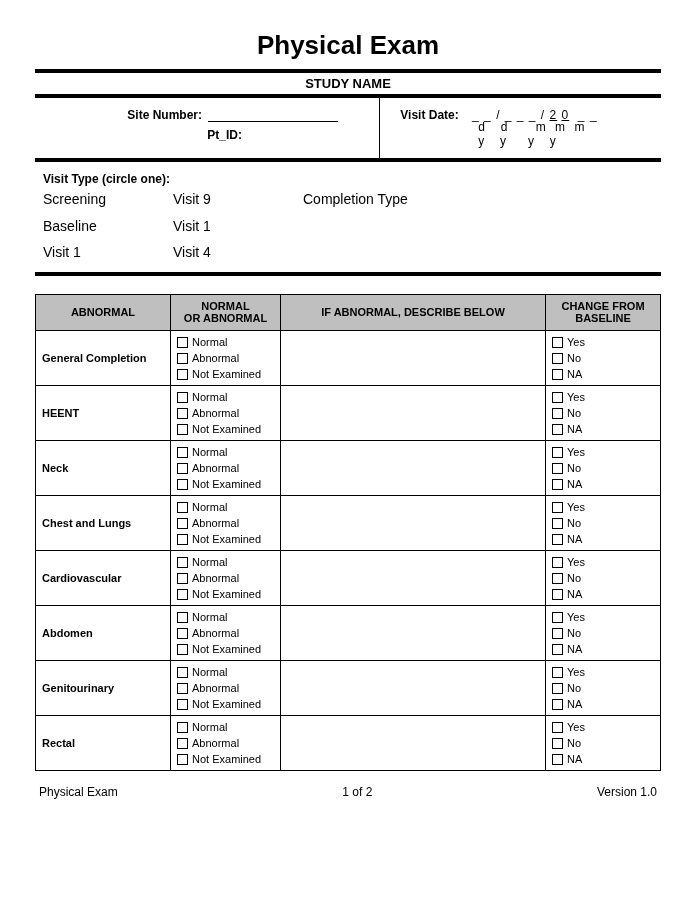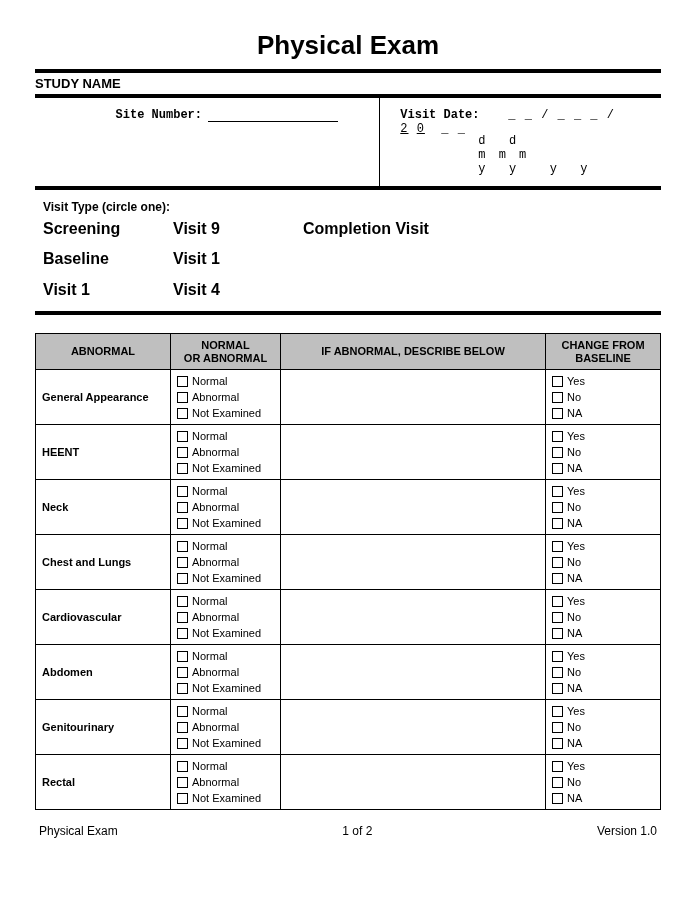--- a/index.html
+++ b/index.html
@@ -13,28 +13,28 @@
     width: 696px;
   }
   h1 {
     text-align: center;
     font-size: 26px;
     font-weight: bold;
     margin: 0 0 8px 0;
   }
   .thick-rule { height: 4px; background: #000; }
   .study-name {
+    text-align: center;
     font-weight: bold;
     font-size: 13px;
     padding: 3px 0;
   }
   .header-grid {
     display: flex;
     border-bottom: 1px solid #000;
-    font-family: Liberation Mono, monospace;
   }
   .header-left {
     width: 55%;
     padding: 10px 8px 6px 8px;
   }
   .header-right {
     width: 45%;
     border-left: 1px solid #000;
     padding: 10px 20px;
     font-size: 12px;
@@ -48,21 +48,21 @@
     height:14px;
   }
   .pt-row { display:flex; align-items:center; }
   .pt-label { font-weight:bold; width:205px; text-align:right; padding-right:6px; }
   .visit-date-label { font-weight:bold; display:inline-block; }
   .date-slots { letter-spacing: 1px; }
   .date-hint { letter-spacing: 3px; margin-top:-2px; padding-left: 4px;}
   .visit-type-block { padding: 10px 8px 6px 8px; }
   .vt-label { font-weight:bold; display:inline-block; width:210px; vertical-align:top; }
   .vt-cols { display:inline-flex; gap: 0; }
-  .vt-col { width: 130px; font-weight:bold; line-height: 1.9; font-size:16px;}
+  .vt-col { width: 130px; font-weight:normal; line-height: 1.9; font-size:14px;}
   .vt-col.wide { width: 160px; }
 
   table.exam {
     width: 100%;
     border-collapse: collapse;
     margin-top: 18px;
   }
   table.exam th {
     background: #bfbfbf;
     font-weight: bold;
@@ -107,20 +107,23 @@
 <div class="thick-rule"></div>
 <div class="study-name">STUDY NAME</div>
 <div class="thick-rule"></div>
 
 <div class="header-grid">
   <div class="header-left">
     <div class="site-row">
       <span class="site-label">Site Number:</span>
       <span class="underline-field"></span>
     </div>
+    <div class="pt-row">
+      <span class="pt-label">Pt_ID:</span>
+    </div>
   </div>
   <div class="header-right">
     <div>
       <span class="visit-date-label">Visit Date:</span>
       &nbsp;&nbsp;
       <span class="date-slots">_&nbsp;_ / _&nbsp;_&nbsp;_ / <span class="u2">2</span>&nbsp;<span class="u2">0</span>&nbsp;&nbsp;_&nbsp;_</span>
     </div>
     <div class="date-hint" style="padding-left:78px;">
       <span>d</span>&nbsp;&nbsp;<span>d</span>&nbsp;&nbsp;&nbsp;
       <span>m</span>&nbsp;<span>m</span>&nbsp;<span>m</span>&nbsp;&nbsp;&nbsp;
@@ -138,39 +141,39 @@
       <div>Screening</div>
       <div>Baseline</div>
       <div>Visit 1</div>
     </div>
     <div class="vt-col">
       <div>Visit 9</div>
       <div>Visit 1</div>
       <div>Visit 4</div>
     </div>
     <div class="vt-col wide">
-      <div>Completion Visit</div>
+      <div>Completion Type</div>
     </div>
   </div>
 </div>
 
 <div class="thick-rule"></div>
 
 <table class="exam">
   <thead>
     <tr>
       <th>ABNORMAL</th>
       <th>NORMAL<br>OR ABNORMAL</th>
       <th>IF ABNORMAL, DESCRIBE BELOW</th>
       <th>CHANGE FROM<br>BASELINE</th>
     </tr>
   </thead>
   <tbody id="exam-body">
       <tr>
-        <td class="cat-cell">General Appearance</td>
+        <td class="cat-cell">General Completion</td>
         <td class="norm-cell">
           <div class="chk-row">
             <span class="chk"></span>
             <span>Normal</span>
           </div>
           <div class="chk-row">
             <span class="chk"></span>
             <span>Abnormal</span>
           </div>
           <div class="chk-row">

